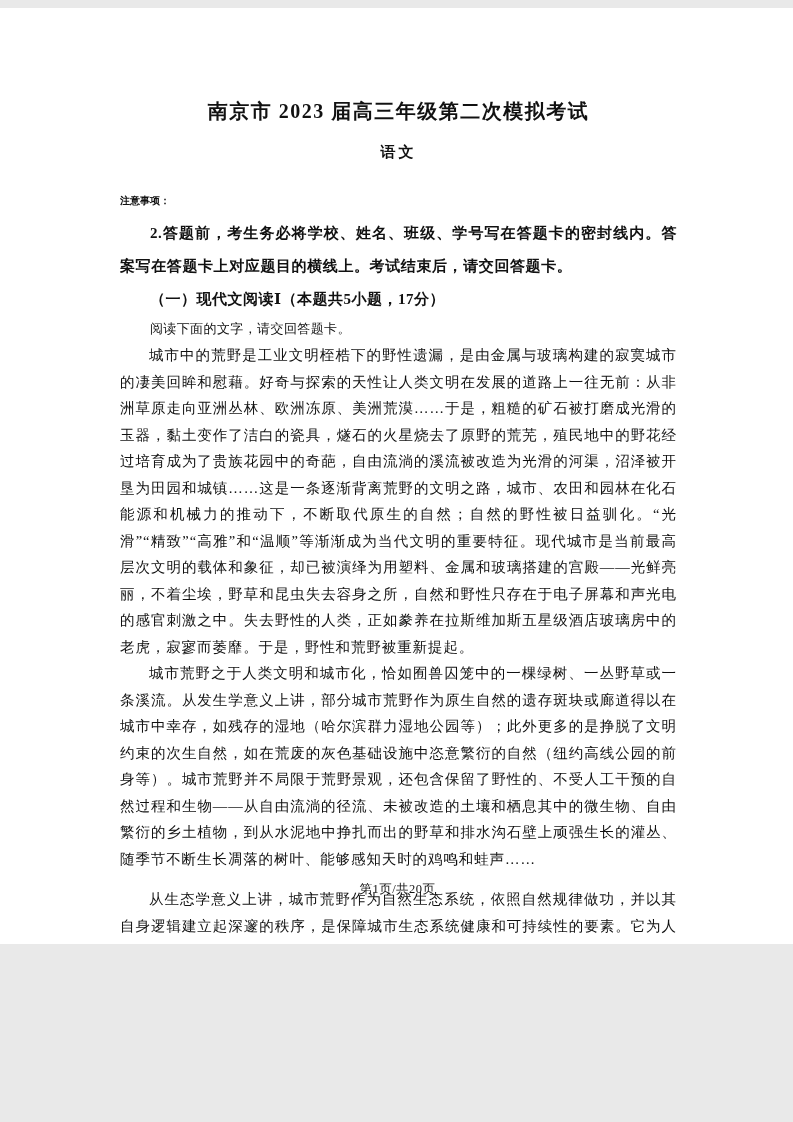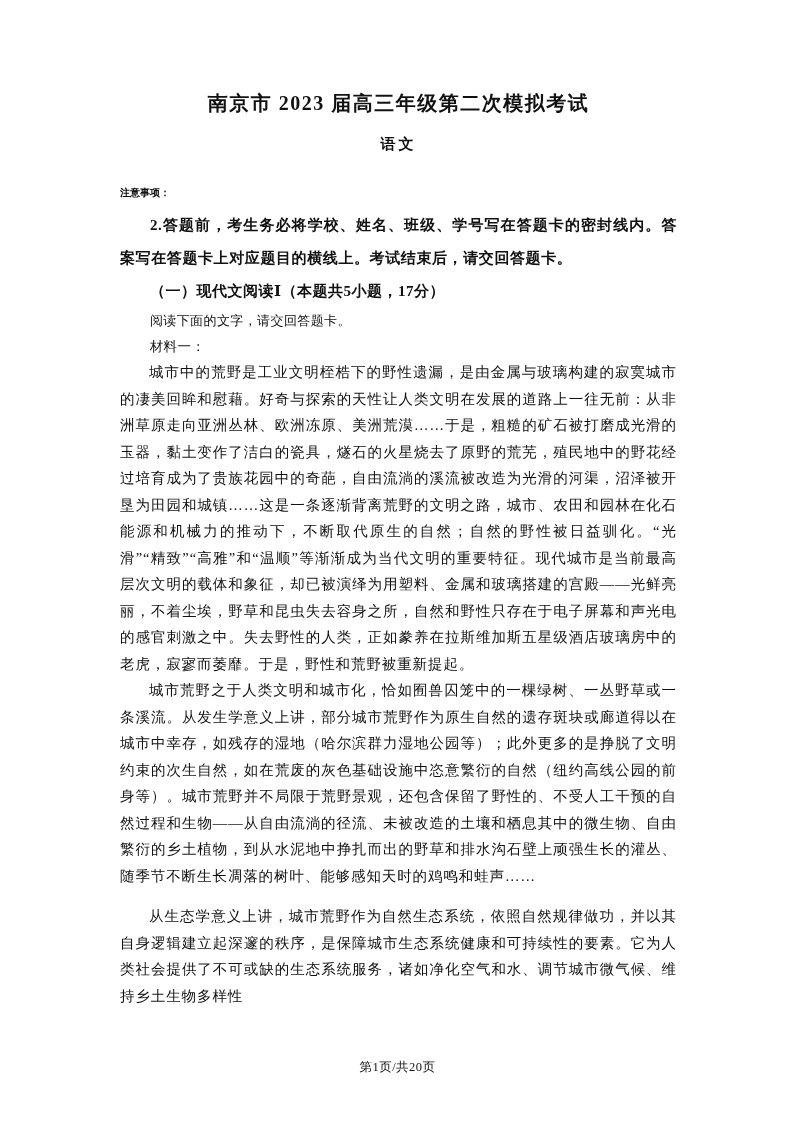--- a/index.html
+++ b/index.html
@@ -4,22 +4,22 @@
 <style>
   * { margin: 0; padding: 0; box-sizing: border-box; }
   html, body { background: #e9e9e9; }
   body {
     font-family: "Liberation Serif", "DejaVu Serif", serif;
     color: #111;
   }
   .page {
     position: relative;
     width: 793px;
-    height: 1122px;
-    margin: 0 auto;
+    height: 936px;
+    margin: 8px auto;
     background: #ffffff;
     padding: 90px 116px 8px 120px;
     overflow: hidden;
   }
   .title {
     text-align: center;
     font-size: 20px;
     font-weight: bold;
     letter-spacing: 1.5px;
     line-height: 26px;
@@ -98,21 +98,20 @@
   <h1 class="title">南京市 2023 届高三年级第二次模拟考试</h1>
   <h2 class="subject">语文</h2>
 
   <div class="content">
 
     <p class="notice-heading">注意事项：</p>
     <p class="notice-item">2.答题前，考生务必将学校、姓名、班级、学号写在答题卡的密封线内。答案写在答题卡上对应题目的横线上。考试结束后，请交回答题卡。</p>
 
     <p class="subsection-heading">（一）现代文阅读Ⅰ（本题共5小题，17分）</p>
     <p class="instruction">阅读下面的文字，请交回答题卡。</p>
-    <p class="material-label">材料一：</p>
 
     <p class="body-para">城市中的荒野是工业文明桎梏下的野性遗漏，是由金属与玻璃构建的寂寞城市的凄美回眸和慰藉。好奇与探索的天性让人类文明在发展的道路上一往无前：从非洲草原走向亚洲丛林、欧洲冻原、美洲荒漠……于是，粗糙的矿石被打磨成光滑的玉器，黏土变作了洁白的瓷具，燧石的火星烧去了原野的荒芜，殖民地中的野花经过培育成为了贵族花园中的奇葩，自由流淌的溪流被改造为光滑的河渠，沼泽被开垦为田园和城镇……这是一条逐渐背离荒野的文明之路，城市、农田和园林在化石能源和机械力的推动下，不断取代原生的自然；自然的野性被日益驯化。“光滑”“精致”“高雅”和“温顺”等渐渐成为当代文明的重要特征。现代城市是当前最高层次文明的载体和象征，却已被演绎为用塑料、金属和玻璃搭建的宫殿——光鲜亮丽，不着尘埃，野草和昆虫失去容身之所，自然和野性只存在于电子屏幕和声光电的感官刺激之中。失去野性的人类，正如豢养在拉斯维加斯五星级酒店玻璃房中的老虎，寂寥而萎靡。于是，野性和荒野被重新提起。</p>
     <p class="body-para">城市荒野之于人类文明和城市化，恰如囿兽囚笼中的一棵绿树、一丛野草或一条溪流。从发生学意义上讲，部分城市荒野作为原生自然的遗存斑块或廊道得以在城市中幸存，如残存的湿地（哈尔滨群力湿地公园等）；此外更多的是挣脱了文明约束的次生自然，如在荒废的灰色基础设施中恣意繁衍的自然（纽约高线公园的前身等）。城市荒野并不局限于荒野景观，还包含保留了野性的、不受人工干预的自然过程和生物——从自由流淌的径流、未被改造的土壤和栖息其中的微生物、自由繁衍的乡土植物，到从水泥地中挣扎而出的野草和排水沟石壁上顽强生长的灌丛、随季节不断生长凋落的树叶、能够感知天时的鸡鸣和蛙声……</p>
     <p class="body-para para-gap">从生态学意义上讲，城市荒野作为自然生态系统，依照自然规律做功，并以其自身逻辑建立起深邃的秩序，是保障城市生态系统健康和可持续性的要素。它为人类社会提供了不可或缺的生态系统服务，诸如净化空气和水、调节城市微气候、维持乡土生物多样性</p>
 
   </div>
 
   <div class="footer">第1页/共20页</div>
 
 </div>

